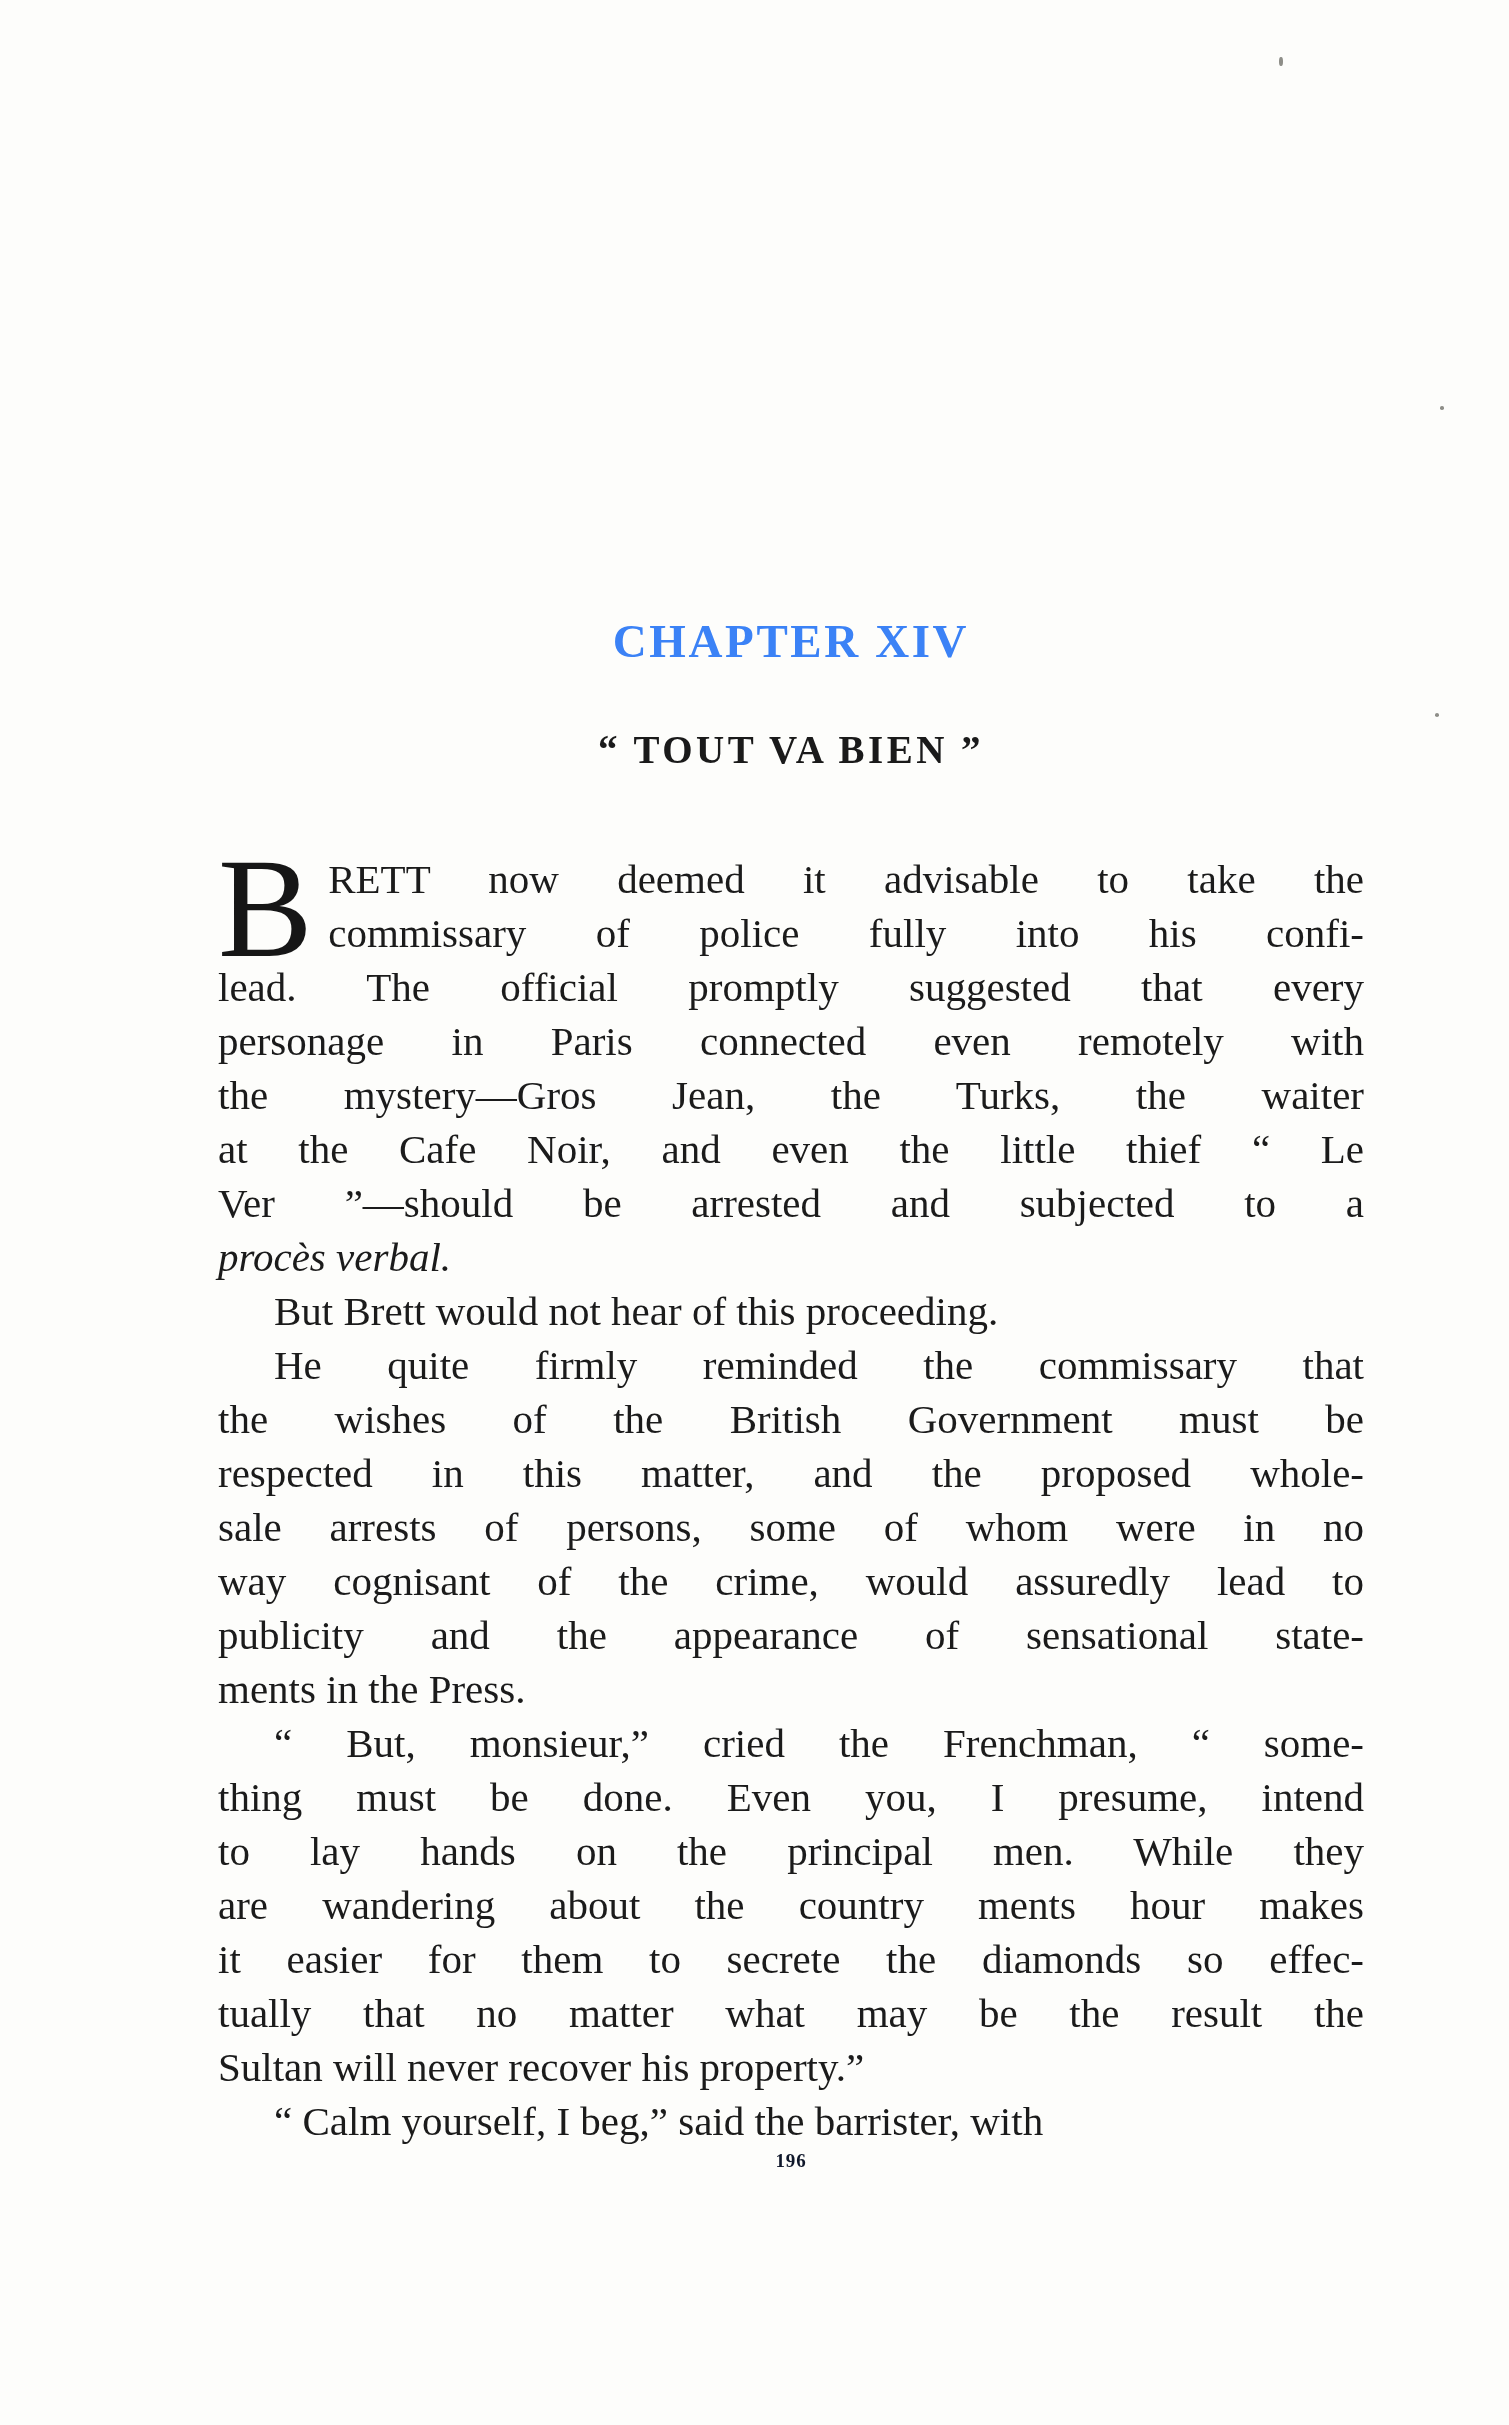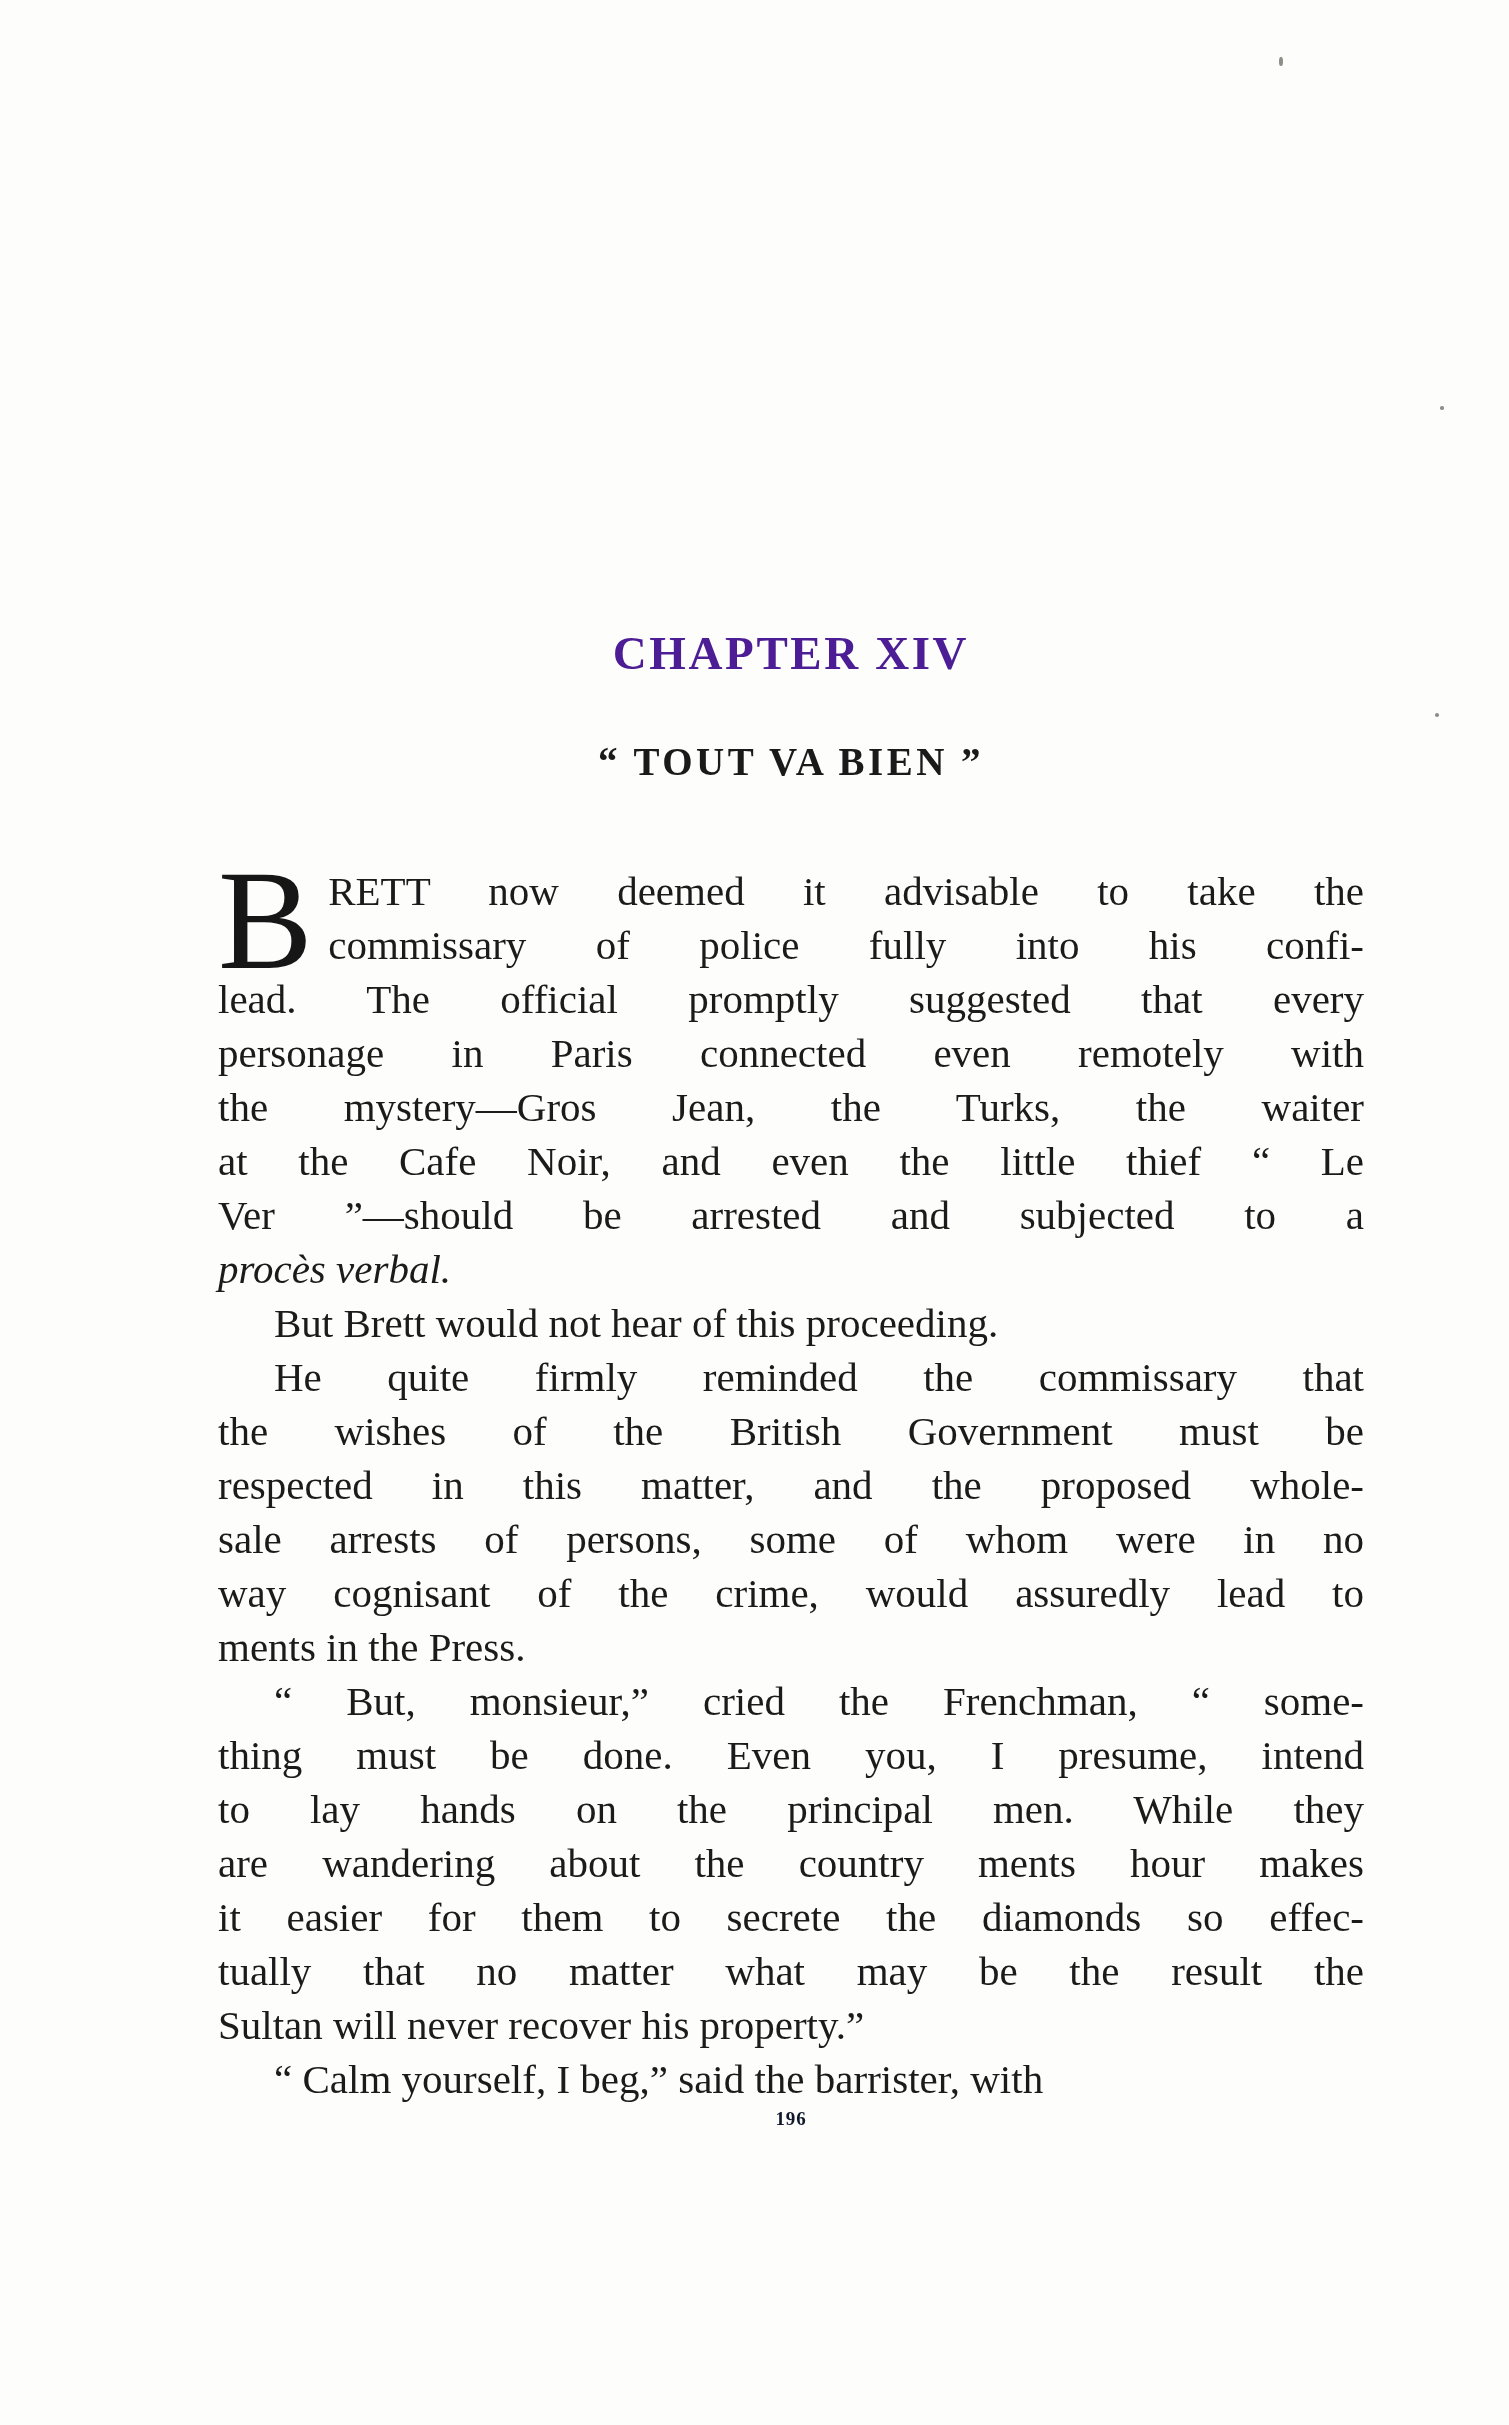--- a/index.html
+++ b/index.html
@@ -18,27 +18,27 @@
   }
   .content {
     position: absolute;
     left: 218px;
     top: 0;
     width: 1146px;
     padding-top: 615px;
     box-sizing: border-box;
   }
   .chapter-heading {
-    margin: 12px;
+    margin: 0;
     font-size: 47px;
     line-height: 52px;
     font-weight: 700;
     letter-spacing: 2.6px;
     text-align: center;
-    color: #4c1d95;
+    color: #3b82f6;
   }
   .chapter-subtitle {
     margin: 64px 0 0 0;
     font-size: 39px;
     line-height: 38px;
     font-weight: 700;
     letter-spacing: 3.5px;
     text-align: center;
     color: #1a1a1a;
   }
@@ -109,20 +109,21 @@
         </div>
         <div class="paragraph">
           <div class="line last indent">But Brett would not hear of this proceeding.</div>
         </div>
         <div class="paragraph">
           <div class="line indent">He quite firmly reminded the commissary that</div>
           <div class="line">the wishes of the British Government must be</div>
           <div class="line">respected in this matter, and the proposed whole-</div>
           <div class="line">sale arrests of persons, some of whom were in no</div>
           <div class="line">way cognisant of the crime, would assuredly lead to</div>
+          <div class="line">publicity and the appearance of sensational state-</div>
           <div class="line last">ments in the Press.</div>
         </div>
         <div class="paragraph">
           <div class="line indent">“ But, monsieur,” cried the Frenchman, “ some-</div>
           <div class="line">thing must be done. Even you, I presume, intend</div>
           <div class="line">to lay hands on the principal men. While they</div>
           <div class="line">are wandering about the country ments hour makes</div>
           <div class="line">it easier for them to secrete the diamonds so effec-</div>
           <div class="line">tually that no matter what may be the result the</div>
           <div class="line last">Sultan will never recover his property.”</div>

